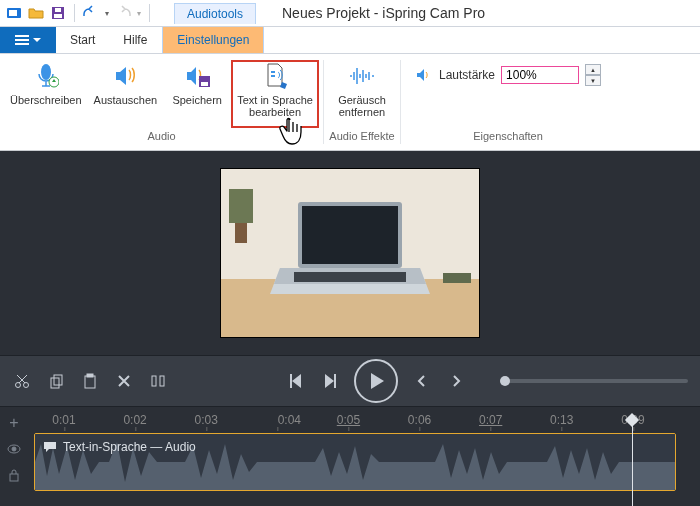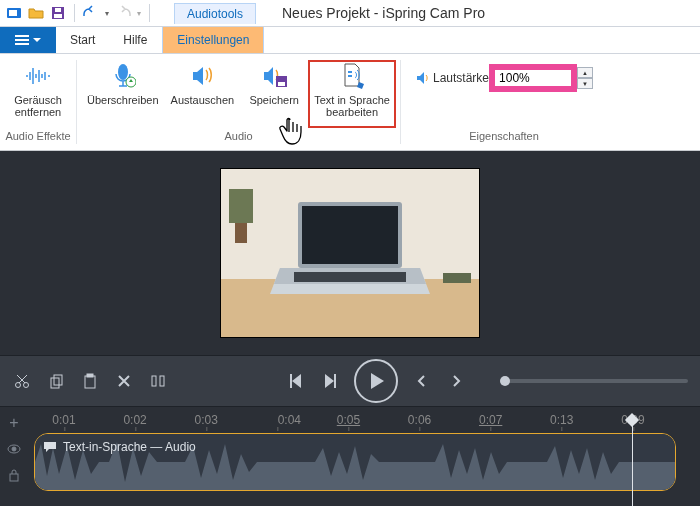--- a/index.html
+++ b/index.html
@@ -15,43 +15,43 @@
   .tab.contextual{background:#fdba74;color:#0f6cbd;border:1px solid #b8d4f5;border-bottom:none;margin-top:-1px}
   .title{position:absolute;font-size:14px;color:#333;top:5px}
   .contextlabel{position:absolute;background:#e8f0fe;color:#0f6cbd;top:3px;height:20px;display:flex;align-items:center;padding:0 12px;font-size:12px;border:1px solid #b8d4f5;border-bottom:none}
   .ribbon{height:90px;background:#fff;border-bottom:1px solid #c8ccd0;display:flex;padding-top:6px}
   .group{display:flex;flex-direction:column;align-items:center;border-right:1px solid #e3e6ea;padding:0 4px;height:84px}
   .group .row{display:flex;gap:0;flex:1}
   .group .lbl{font-size:11px;color:#666;height:16px;display:flex;align-items:center}
   .rbtn{display:flex;flex-direction:column;align-items:center;justify-content:flex-start;padding:2px 6px;min-width:56px;text-align:center;gap:4px;font-size:11px;line-height:12px;color:#333}
   .rbtn .bic{width:32px;height:28px;display:flex;align-items:center;justify-content:center}
   .rbtn.hl{outline:2px solid #d83a2b;outline-offset:-2px}
-  .vol{display:flex;align-items:center;gap:0;padding:4px 10px}
-  .vol input{width:68px;font-size:12px;padding:1px 4px;border:6px solid #ec4899}
+  .vol{display:flex;align-items:center;gap:6px;padding:4px 10px}
+  .vol input{width:68px;font-size:12px;padding:1px 4px;border:1px solid #ec4899}
   .spin{display:flex;flex-direction:column}
   .spin span{width:14px;height:9px;border:1px solid #a9b2bd;display:flex;align-items:center;justify-content:center;font-size:6px;background:#f3f4f6}
   .preview{background:#2b2f36;height:204px;display:flex;align-items:center;justify-content:center}
   .prevbox{width:258px;height:168px;background:#fff;border:1px solid #000;display:flex;align-items:center;justify-content:center;position:relative;overflow:hidden}
   .desk{position:absolute;inset:0}
   .laptop{position:relative;z-index:2}
   .controls{height:50px;background:#383d45;border-top:1px solid #1e2228;border-bottom:1px solid #1e2228;display:flex;align-items:center;padding:0 12px;gap:14px;color:#c7cdd5}
   .cbtn{width:20px;height:20px;display:flex;align-items:center;justify-content:center;color:#c7cdd5}
   .play{width:40px;height:40px;border:2px solid #c7cdd5;border-radius:50%;display:flex;align-items:center;justify-content:center}
   .play .tri{width:0;height:0;border-top:8px solid transparent;border-bottom:8px solid transparent;border-left:13px solid #c7cdd5;margin-left:3px}
   .scrub{flex:1;display:flex;align-items:center;margin-left:20px}
   .scrub .bar{height:4px;flex:1;background:#5a6068;border-radius:2px;position:relative}
   .scrub .dot{width:10px;height:10px;background:#c7cdd5;border-radius:50%;position:absolute;left:0;top:-3px}
   .tline{background:#2b2f36;height:110px;display:flex;position:relative}
   .tlside{width:28px;display:flex;flex-direction:column;align-items:center;gap:10px;padding-top:8px;color:#7b828c}
   .tlside .sb{width:16px;height:16px;display:flex;align-items:center;justify-content:center}
   .tlmain{flex:1;position:relative}
   .ruler{height:22px;position:relative;color:#888;font-size:12px}
   .ruler .tk{position:absolute;top:6px;text-align:center;transform:translateX(-50%)}
   .ruler .tk:after{content:"";position:absolute;left:50%;top:14px;width:1px;height:4px;background:#666}
-  .track{position:absolute;left:6px;right:24px;top:26px;height:56px;border:1px solid #e5a82f;border-radius:14px;background:#323944;overflow:hidden}
+  .track{position:absolute;left:6px;right:24px;top:26px;height:56px;border:1px solid #e5a82f;border-radius:2px;background:#323944;overflow:hidden}
   .track .wave{position:absolute;inset:0}
   .tracklbl{position:absolute;left:8px;top:6px;color:#dbe0e6;font-size:12px;display:flex;align-items:center;gap:6px;z-index:2}
   .cursor{position:absolute;top:0;width:0;height:100%}
   .cursor .hd{width:10px;height:10px;background:#dfe3e8;transform:rotate(45deg);position:absolute;top:8px;left:-5px}
   .cursor .ln{position:absolute;top:16px;width:1px;height:90px;background:#dfe3e8;left:0}
   .hand{position:absolute;z-index:50}
   svg{display:block}
 </style>
 </head>
 <body>
@@ -105,34 +105,20 @@
   <div class="tab">Start</div>
   <div class="tab">Hilfe</div>
   <div class="tab contextual" style="margin-left:1px">Einstellungen</div>
 </div>
 
 <div class="ribbon">
   <div class="group">
     <div class="row">
       <div class="rbtn">
         <div class="bic">
-            <svg width="30" height="28">
-              <path d="M3 14h2M7 10v8M10 6v16M13 12v4M16 8v12M19 12v4M22 10v8M25 14h2" stroke="#3b93e6" stroke-width="1.5"></path>
-            </svg>
-          </div>
-        <span style="white-space:pre-line">Geräusch
-entfernen</span>
-      </div>
-    </div>
-    <div class="lbl">Audio Effekte</div>
-  </div>
-  <div class="group">
-    <div class="row">
-      <div class="rbtn">
-        <div class="bic">
             <svg width="26" height="28">
               <ellipse cx="13" cy="10" rx="5" ry="8" fill="#3b93e6"></ellipse>
               <path d="M6 12a7 7 0 0014 0M13 19v5M9 24h8" stroke="#3b93e6" fill="none" stroke-width="1.5"></path>
               <circle cx="21" cy="20" r="5" fill="#fff" stroke="#2f9e44"></circle>
               <path d="M21 17l-2 3h4z" fill="#2f9e44"></path>
             </svg>
           </div>
         <span>Überschreiben</span>
       </div>
       <div class="rbtn">
@@ -162,20 +148,34 @@
               <path d="M9 10h4M9 14h4" stroke="#3b93e6" stroke-width="2"></path>
               <path d="M16 10c2 1 2 5 0 6M18 8c3 2 3 8 0 10" stroke="#3b93e6" fill="none"></path>
               <path d="M20 20l5 2-2 5-5-2z" fill="#2774c9"></path>
             </svg>
           </div>
         <span style="white-space:pre-line">Text in Sprache
 bearbeiten</span>
       </div>
     </div>
     <div class="lbl">Audio</div>
+  </div>
+  <div class="group">
+    <div class="row">
+      <div class="rbtn">
+        <div class="bic">
+            <svg width="30" height="28">
+              <path d="M3 14h2M7 10v8M10 6v16M13 12v4M16 8v12M19 12v4M22 10v8M25 14h2" stroke="#3b93e6" stroke-width="1.5"></path>
+            </svg>
+          </div>
+        <span style="white-space:pre-line">Geräusch
+entfernen</span>
+      </div>
+    </div>
+    <div class="lbl">Audio Effekte</div>
   </div>
   <div class="group" style="border-right:none">
     <div class="row" style="align-items:flex-start">
       <div class="vol">
         <span>
             <svg width="18" height="16">
               <path d="M2 6h3l4-4v12l-4-4H2z" fill="#3b93e6"></path>
               <path d="M11 5c1.5 1 1.5 5 0 6" stroke="#f0a030" fill="none"></path>
             </svg>
           </span>

